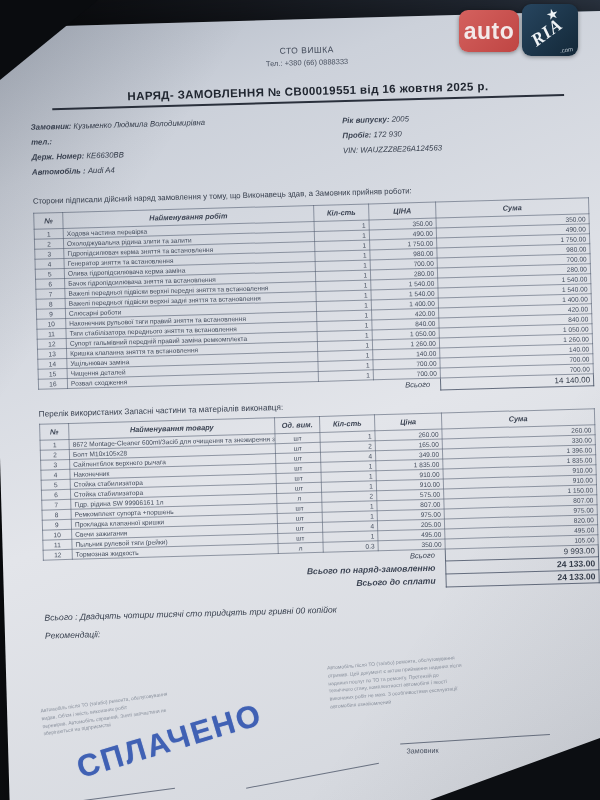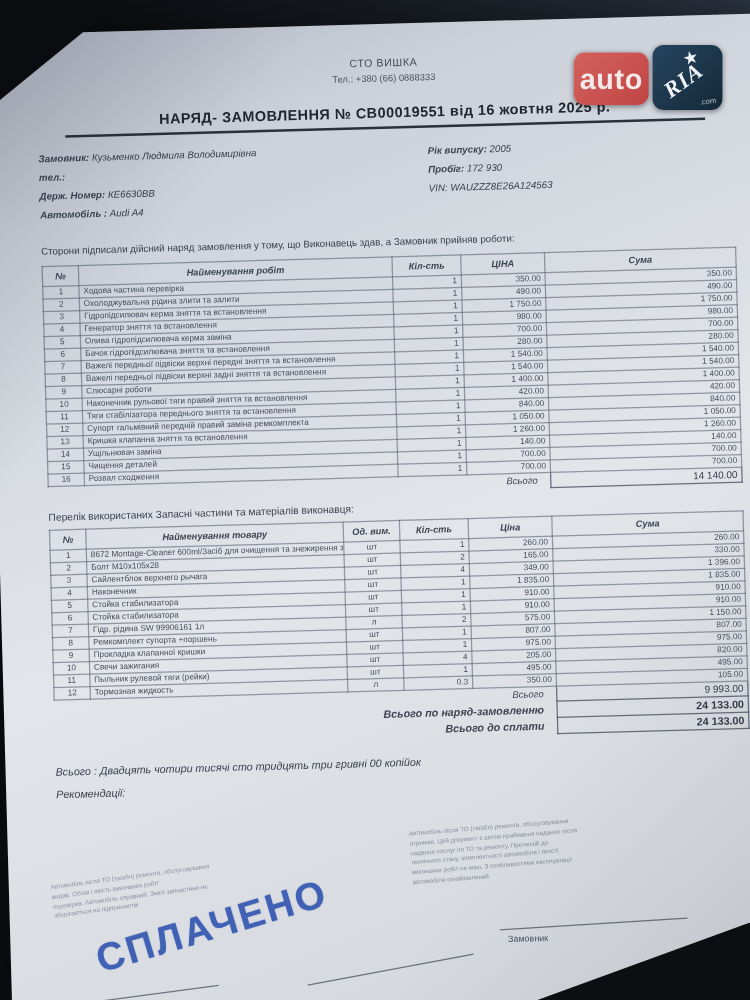--- a/index.html
+++ b/index.html
@@ -13,21 +13,21 @@
     box-shadow:0 0 40px rgba(0,0,0,.55);
     padding:14px 44px 0 40px;box-sizing:border-box;color:#3a4150;}
   .shade{position:absolute;inset:0;pointer-events:none;
     background:linear-gradient(125deg,rgba(20,25,35,.18) 0%,rgba(0,0,0,0) 22%,rgba(0,0,0,0) 70%,rgba(30,35,45,.10) 100%);}
   
   .corner-tl{position:absolute;left:0;top:0;width:98px;height:80px;z-index:6;
     background:#0a0c0f;clip-path:polygon(0 0,100% 0,0 100%);}
   .corner-br{position:absolute;right:0;bottom:0;width:170px;height:62px;z-index:6;
     background:#0c0e12;clip-path:polygon(100% 0,100% 100%,0 100%);}
   
-  .logo{position:absolute;top:4px;right:22px;z-index:10;display:flex;align-items:flex-start;margin-top:32px;}
+  .logo{position:absolute;top:4px;right:22px;z-index:10;display:flex;align-items:flex-start;}
   .logo .auto-badge{width:60px;height:42px;margin-top:6px;border-radius:9px;
     background:linear-gradient(135deg,#d4615e,#bf4543);display:flex;align-items:center;justify-content:center;
     box-shadow:0 1px 4px rgba(0,0,0,.4);}
   .logo .auto-badge span{color:#f3e9e9;font-weight:bold;font-size:23px;letter-spacing:.5px;}
   .logo .ria-badge{position:relative;width:56px;height:52px;margin-left:3px;border-radius:9px;
     background:linear-gradient(135deg,#27455f,#132838);box-shadow:0 1px 4px rgba(0,0,0,.4);}
   .logo .ria-text{position:absolute;left:8px;top:18px;transform:rotate(-36deg);
     font-family:"Liberation Serif",serif;font-weight:bold;font-style:italic;font-size:18px;color:#eef2f5;letter-spacing:1px;}
   .logo .star{position:absolute;left:24px;top:2px;color:#f0f4f7;font-size:14px;transform:rotate(-15deg);}
   .logo .com{position:absolute;right:5px;bottom:3px;font-size:6px;color:#b9c4cd;transform:rotate(-8deg);}

